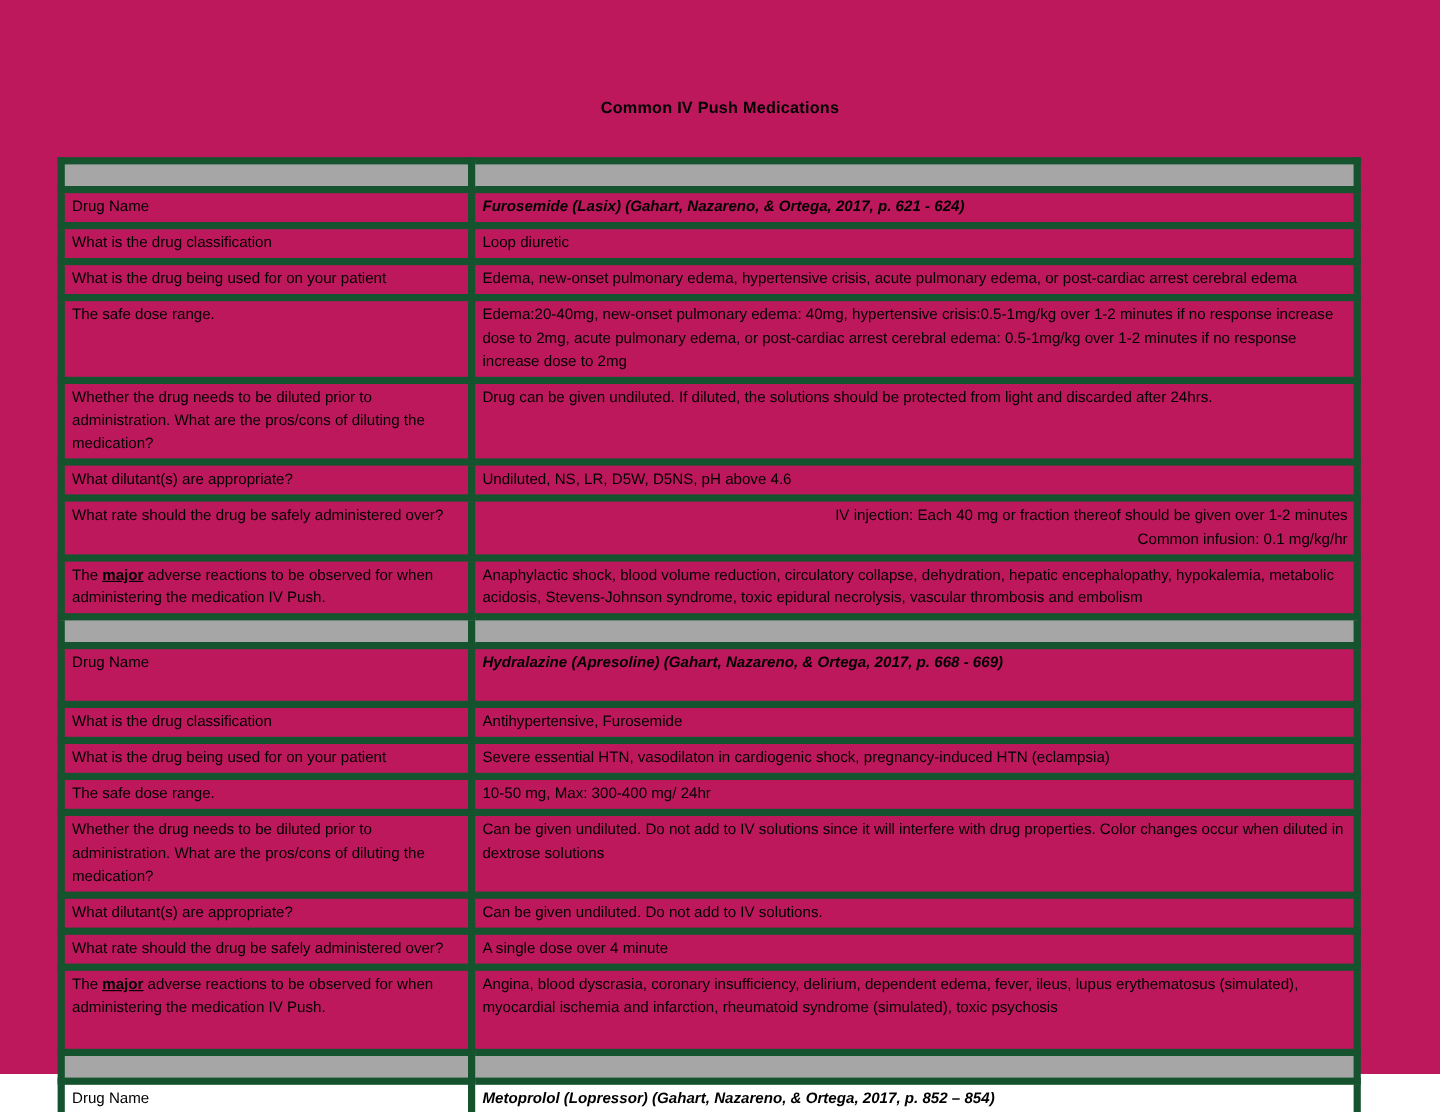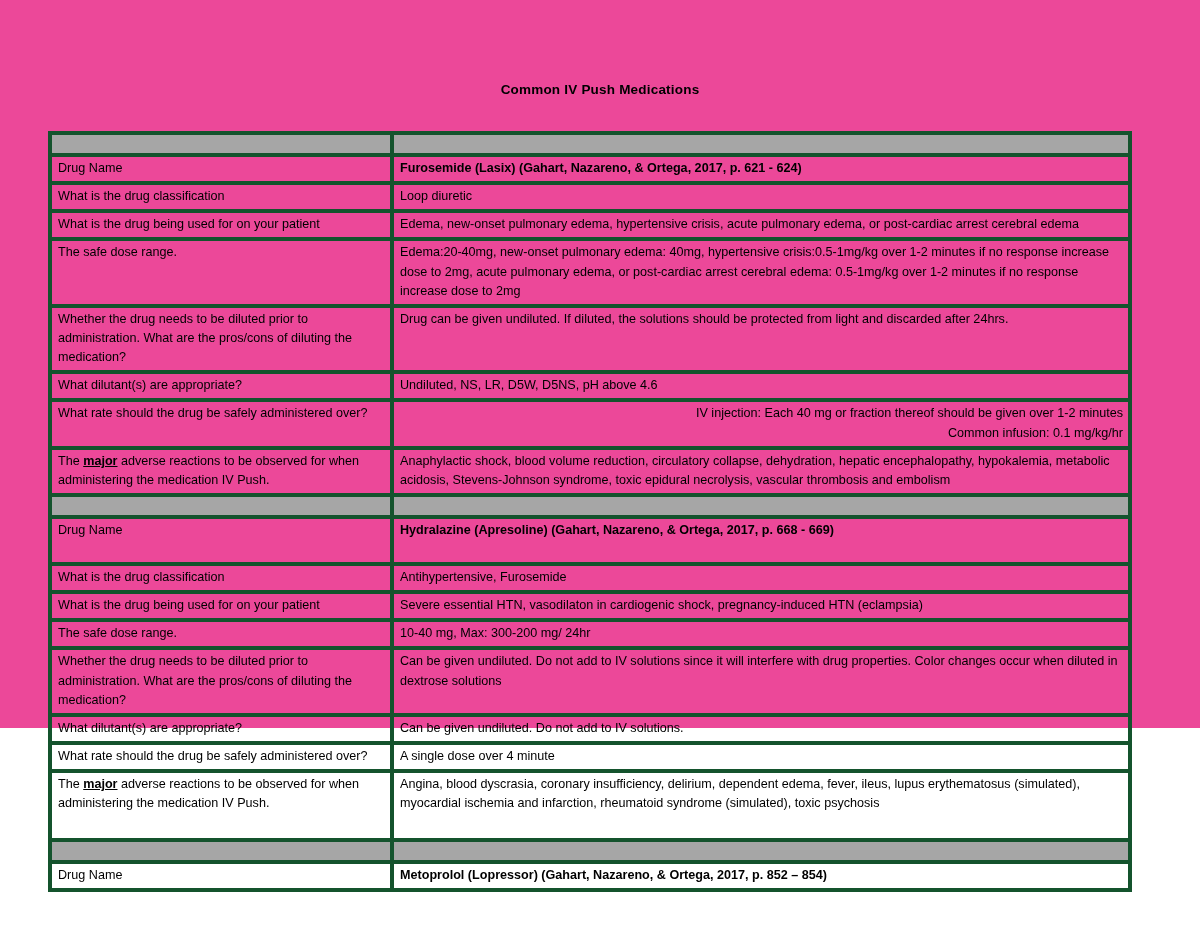--- a/index.html
+++ b/index.html
@@ -10,22 +10,22 @@
   body {
     width: 1200px;
     height: 927px;
     font-family: "Liberation Sans", sans-serif;
     color: #000000;
     overflow: hidden;
   }
   .page {
     position: relative;
     width: 1200px;
-    height: 728px;
-    background: #ec4899;
+    height: 895px;
+    background: #be185d;
   }
   .doc-title {
     position: absolute;
     top: 82px;
     left: 0;
     width: 1200px;
     text-align: center;
     font-size: 13.5px;
     font-weight: bold;
     letter-spacing: 0.2px;
@@ -36,38 +36,39 @@
     left: 48px;
     top: 131px;
     width: 1080px;
   }
   table.med-table {
     border-collapse: collapse;
     table-layout: fixed;
     width: 1080px;
   }
   table.med-table td {
-    border: 4px solid #14532d;
+    border: 6px solid #14532d;
     vertical-align: top;
     font-size: 12.6px;
     line-height: 1.52;
     padding: 2px 5px 3px 6px;
     color: #000;
     word-wrap: break-word;
   }
   col.c-q { width: 342px; }
   col.c-a { width: 738px; }
 
   tr.spacer-row td {
     background: #a6a6a6;
     height: 18px;
     padding: 0;
   }
   td.answer-head {
     font-weight: bold;
+    font-style: italic;
   }
   .u-bold {
     font-weight: bold;
     text-decoration: underline;
   }
   .line2 { display: block; text-align: right; }
 </style>
 </head>
 <body>
 
@@ -136,21 +137,21 @@
         <tr>
           <td>What is the drug classification</td>
           <td>Antihypertensive, Furosemide</td>
         </tr>
         <tr>
           <td>What is the drug being used for on your patient</td>
           <td>Severe essential HTN, vasodilaton in cardiogenic shock, pregnancy-induced HTN (eclampsia)</td>
         </tr>
         <tr>
           <td>The safe dose range.</td>
-          <td>10-40 mg, Max: 300-200 mg/ 24hr</td>
+          <td>10-50 mg, Max: 300-400 mg/ 24hr</td>
         </tr>
         <tr>
           <td>Whether the drug needs to be diluted prior to administration.  What are the pros/cons of diluting the medication?</td>
           <td>Can be given undiluted. Do not add to IV solutions since it will interfere with drug properties. Color changes occur when diluted in dextrose solutions</td>
         </tr>
         <tr>
           <td>What dilutant(s) are appropriate?</td>
           <td>Can be given undiluted. Do not add to IV solutions.</td>
         </tr>
         <tr>

